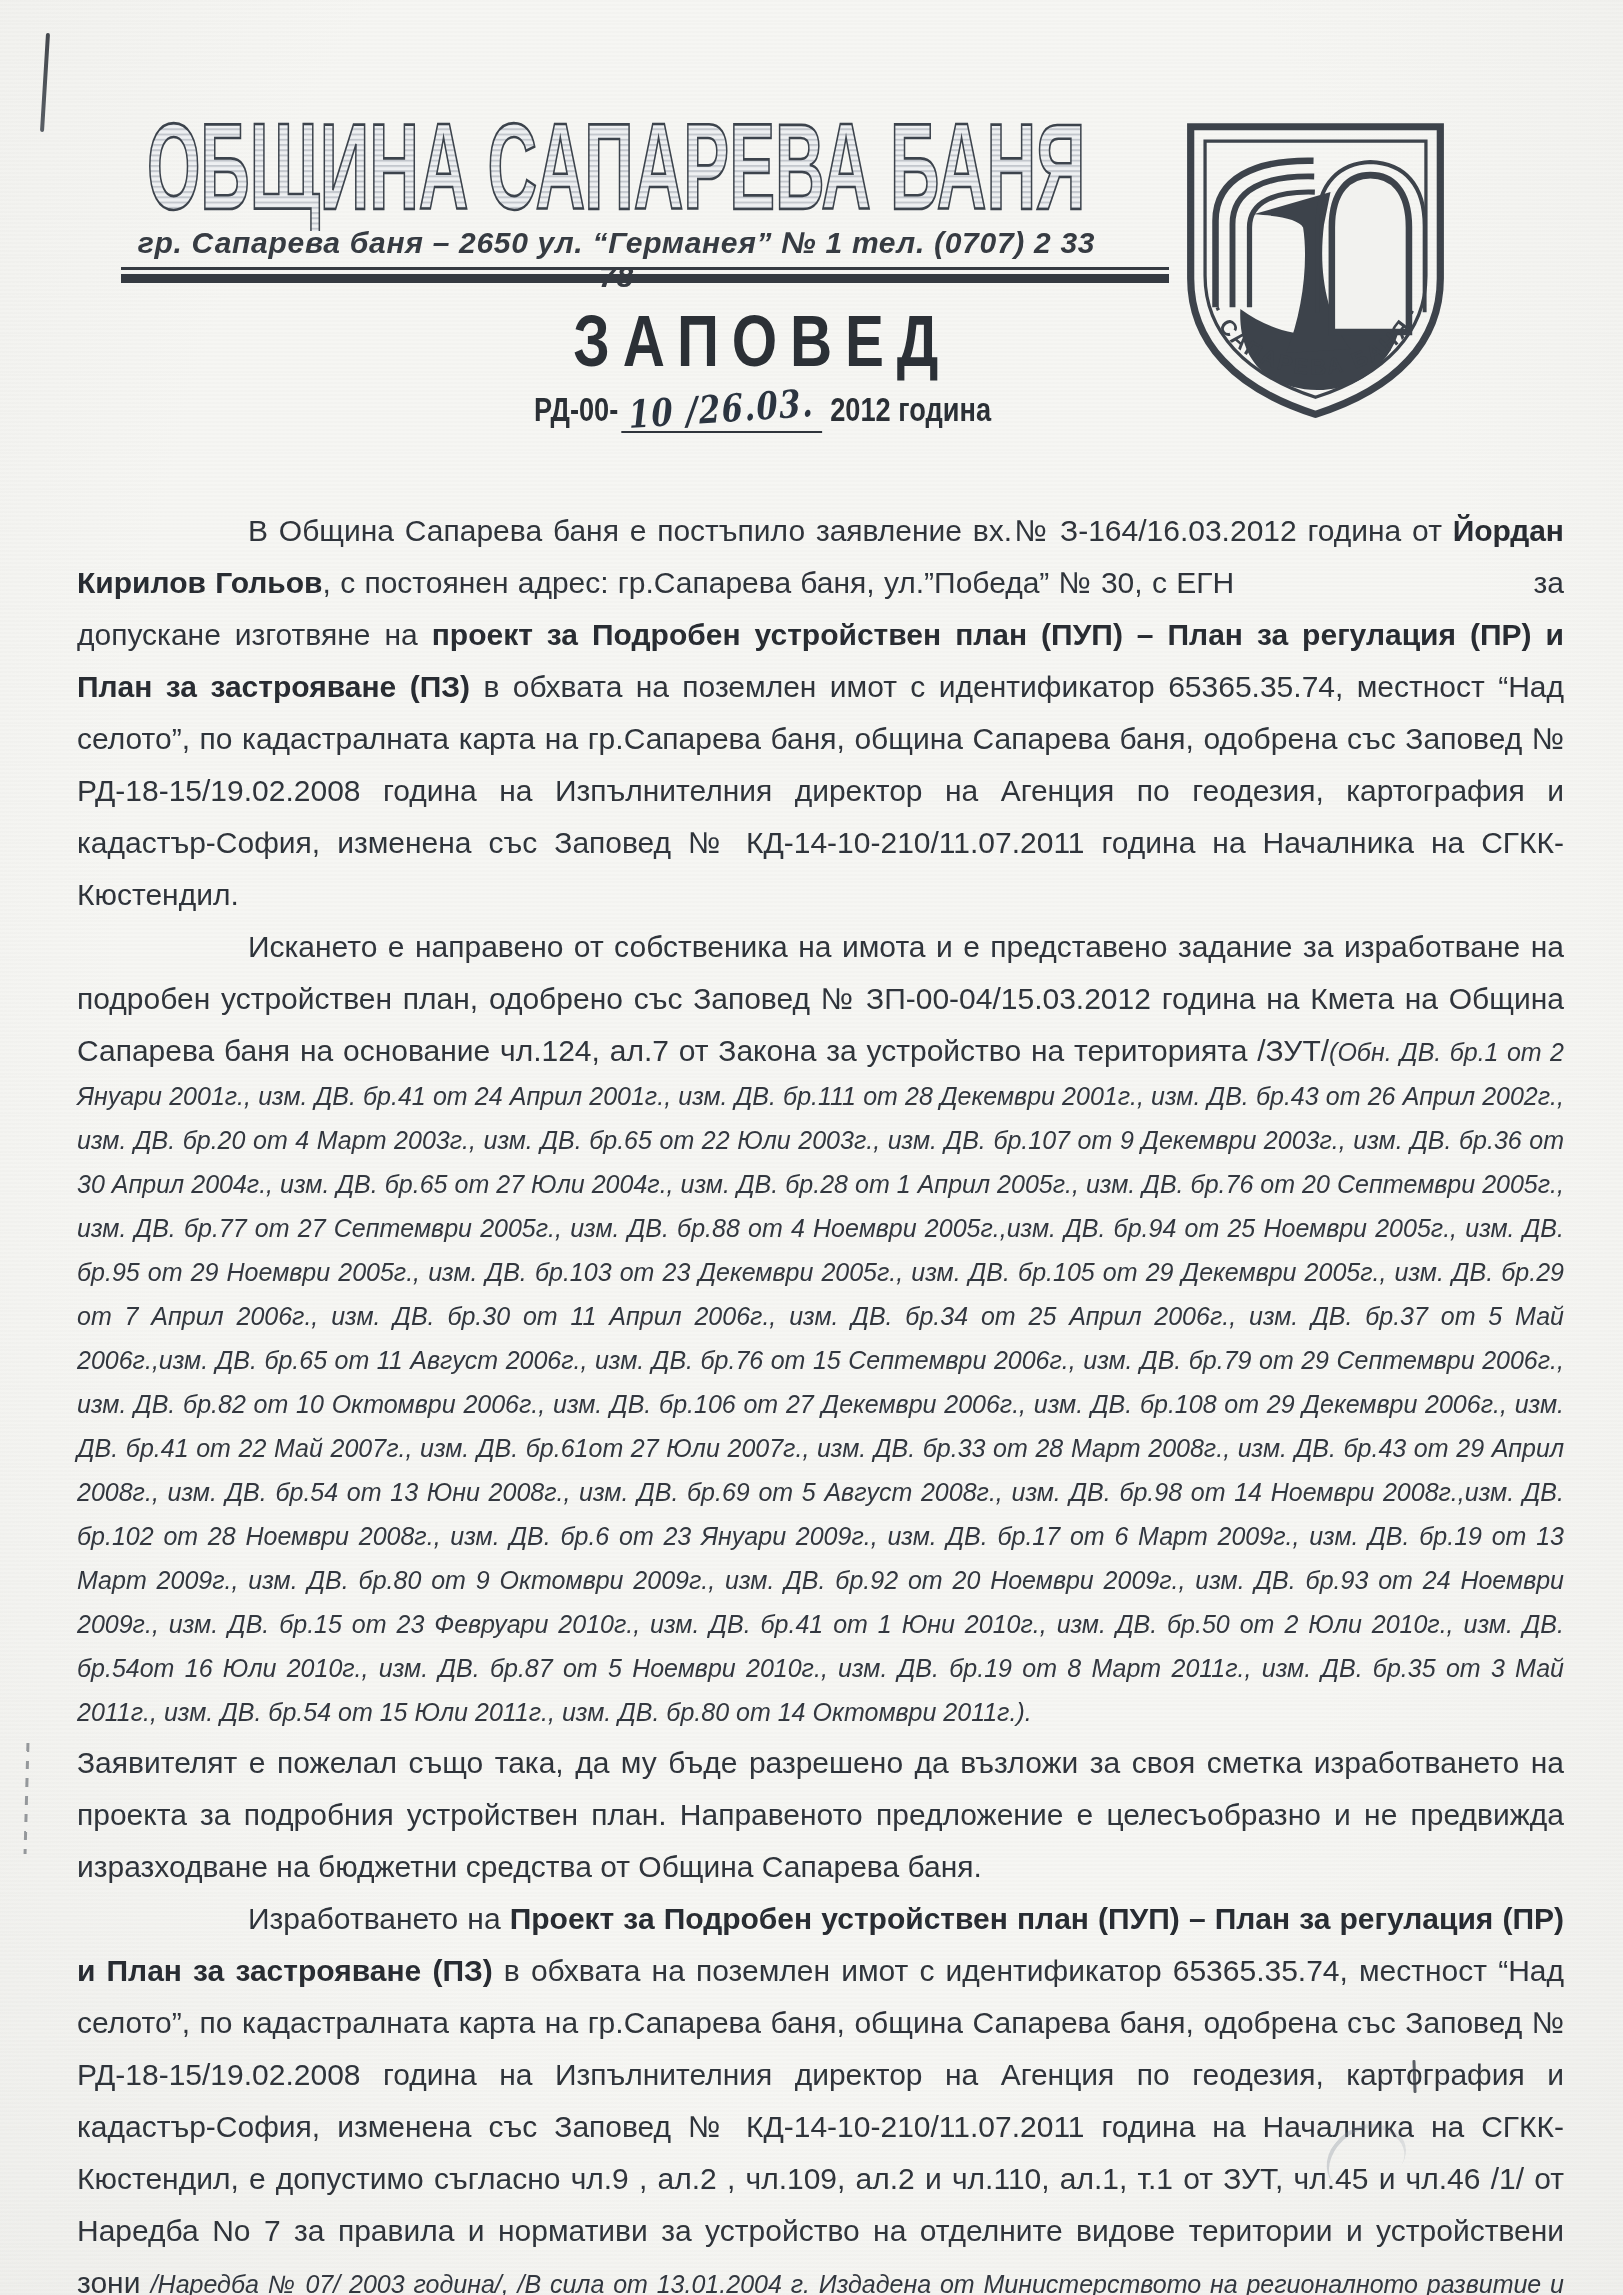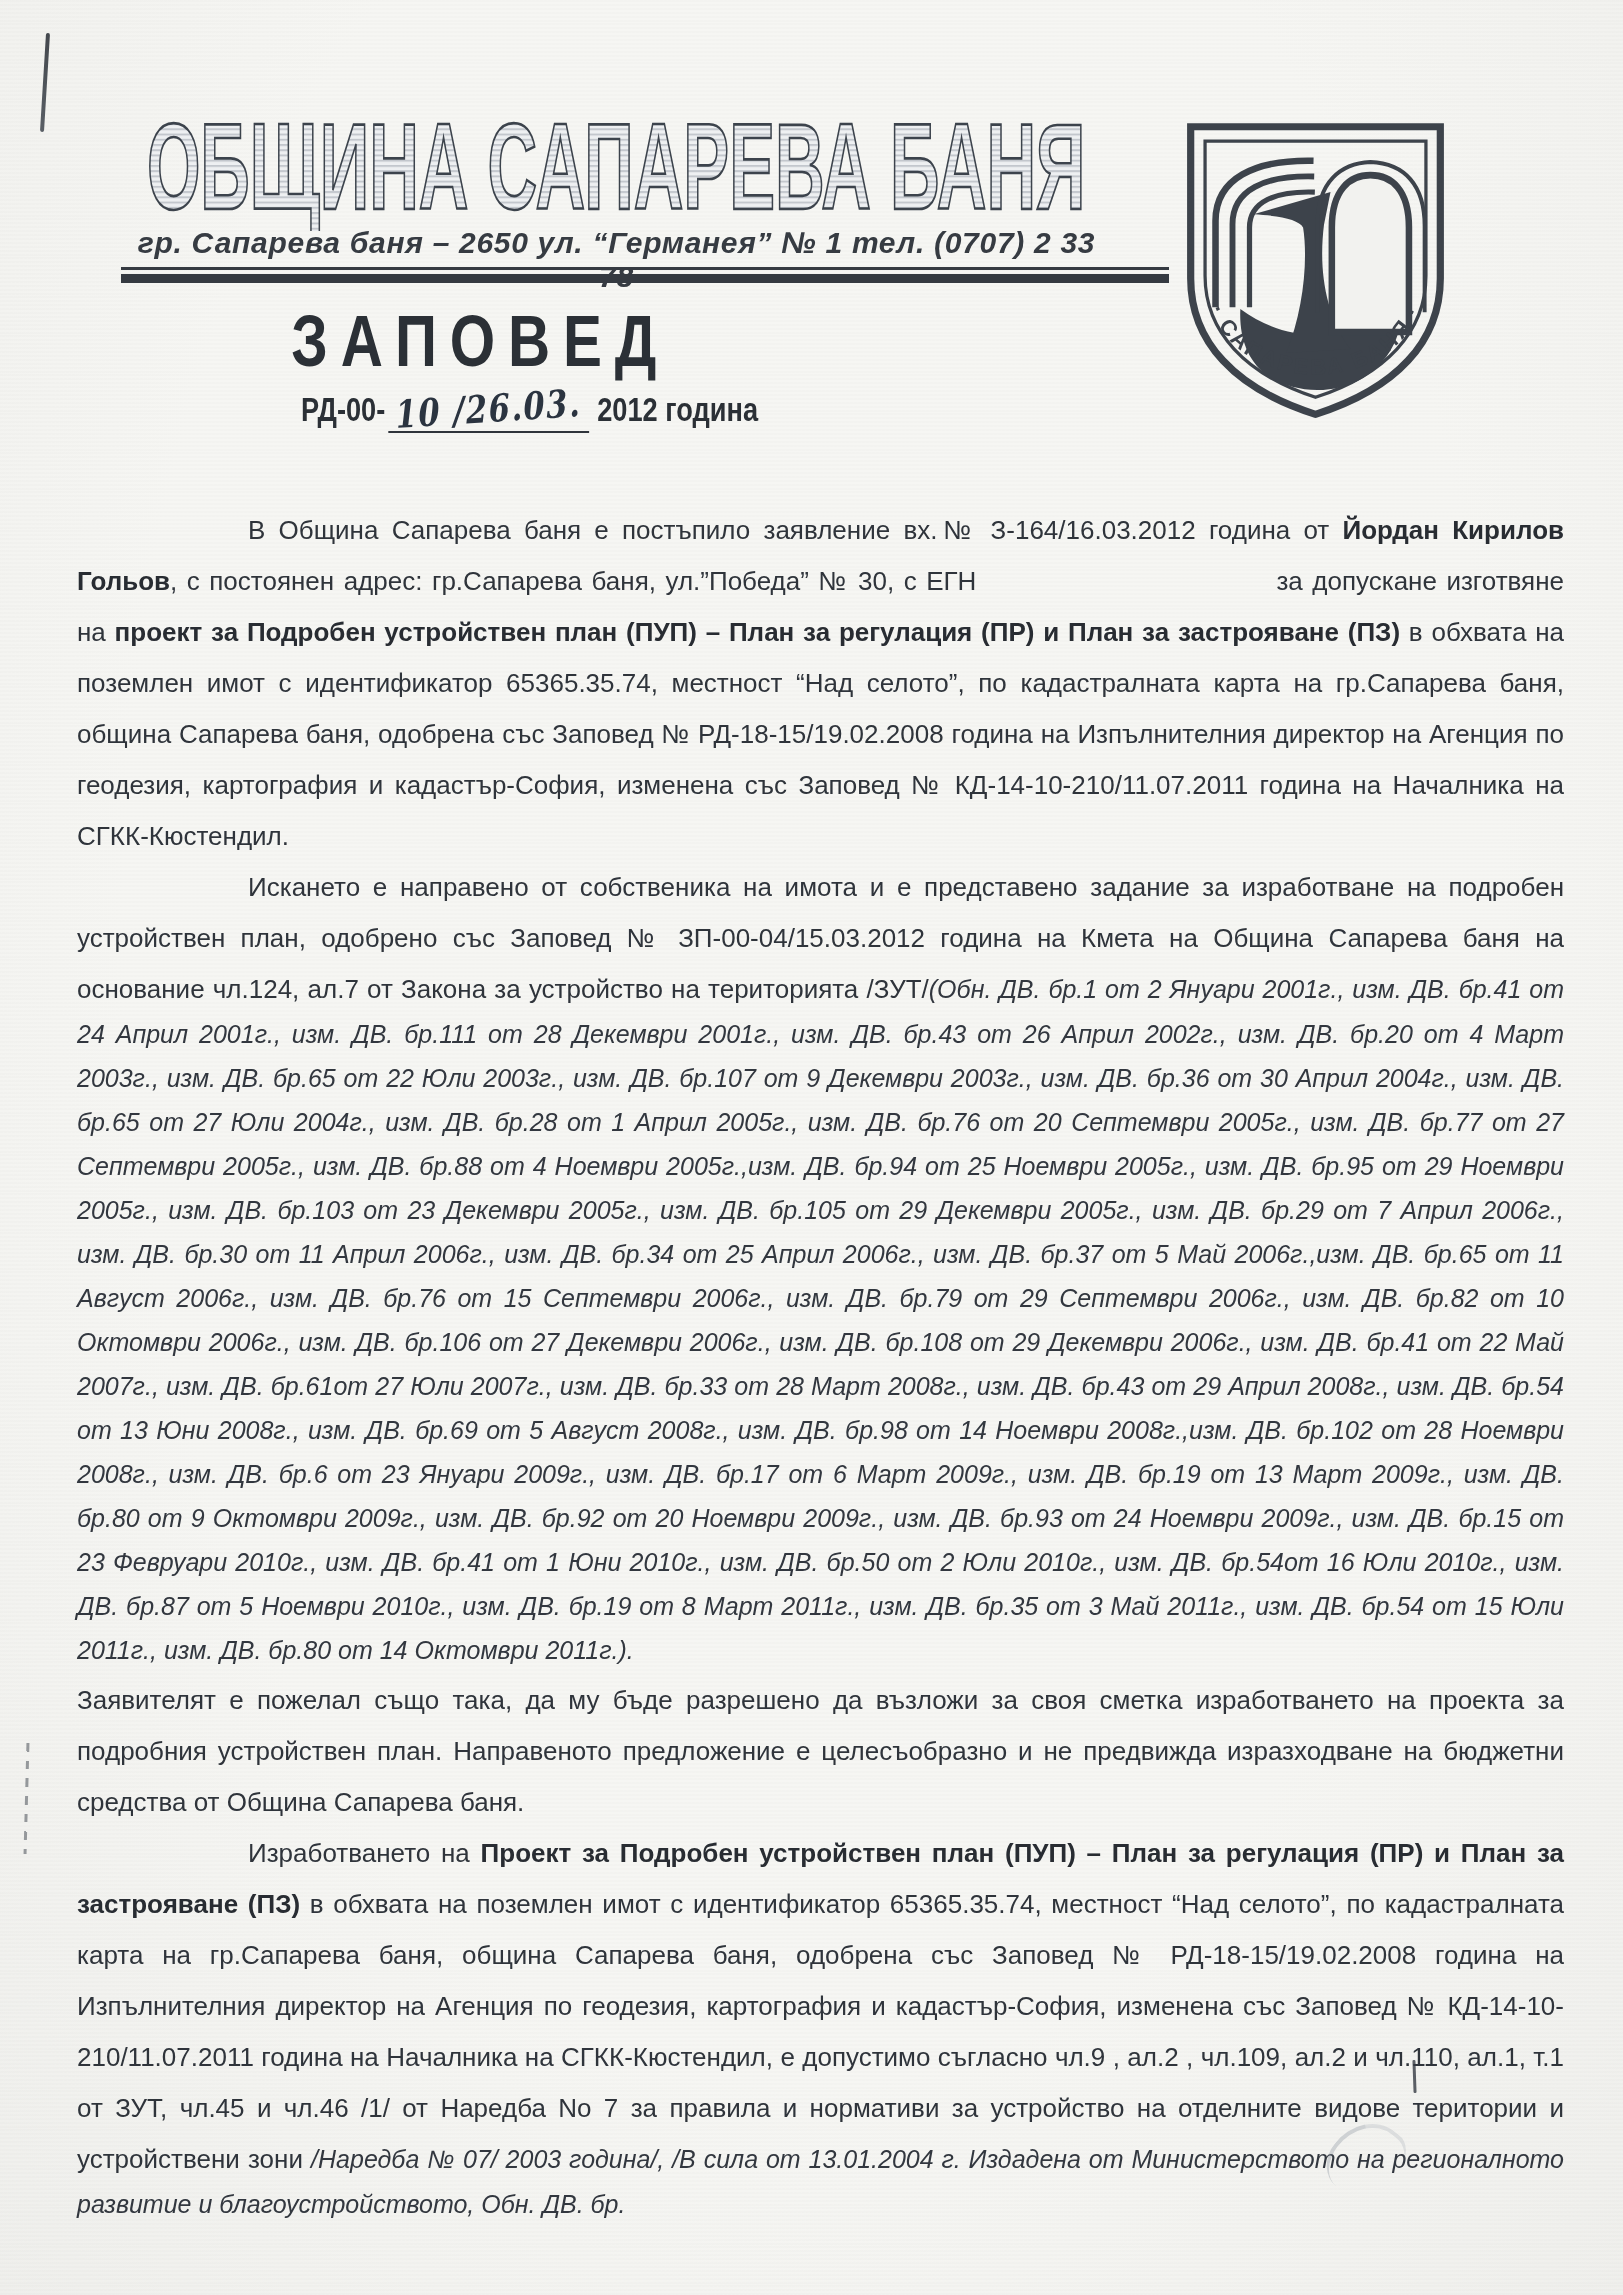--- a/index.html
+++ b/index.html
@@ -32,42 +32,42 @@
   
   .muni-title-svg{position:absolute;left:134px;top:110px;}
   .address{position:absolute;left:134px;top:226px;width:965px;
     text-align:center;font-size:30px;font-style:italic;font-weight:700;
     color:#363b42;letter-spacing:0.7px;}
   .rule{position:absolute;left:121px;width:1048px;background:#353a41;}
   .rule-thin{top:267px;height:3.3px;}
   .rule-thick{top:274px;height:8.5px;}
   .logo{position:absolute;left:1175px;top:116px;}
   
-  .order-head{position:absolute;left:244px;top:302px;width:1093px;text-align:left;}
+  .order-head{position:absolute;left:216px;top:302px;width:1093px;text-align:center;}
   .condense{display:inline-block;transform:scaleX(0.8);transform-origin:center;}
   .order-title-row .condense{font-size:73px;font-weight:700;letter-spacing:0.22em;
     color:#2b3036;line-height:77px;}
   .order-issuer-row{margin-top:3.9px;}
   .order-issuer-row .condense{font-variant:small-caps;font-size:31px;font-weight:600;
     letter-spacing:2px;color:#30353c;}
   .order-number-row{margin-top:6.5px;font-size:34px;font-weight:700;color:#2b3036;}
   .num-prefix,.num-year{vertical-align:middle;}
   .hw-line{display:inline-block;border-bottom:2.6px solid #2f343b;padding:0 9.2px;
     margin:0 3.9px;vertical-align:middle;}
   .hw{display:inline-block;transform:rotate(-3deg);
     font-family:"DejaVu Serif", serif;font-style:italic;font-weight:600;
     font-size:38px;letter-spacing:2px;color:#2b3440;}
   .num-year{margin-left:6.5px;}
   .order-caption-row{margin-top:3.9px;}
   .order-caption-row .condense{font-size:19.6px;color:#343942;letter-spacing:0.7px;}
   
   .body-text{position:absolute;left:77px;top:505px;width:1487px;}
   .body-text p{margin:0;text-align:justify;line-height:39px;color:#2f343b;}
   .body-text p.indent{text-indent:171px;}
-  .seg-normal,.seg-bold,.seg-gap{font-size:26px;line-height:51px;}
+  .seg-normal,.seg-bold,.seg-gap{font-size:30px;line-height:51px;}
   .seg-bold{font-weight:700;color:#282c32;}
   .seg-cite,.seg-cite-u{font-style:italic;font-size:25px;line-height:39px;color:#32373f;}
   .seg-gap{display:inline-block;}
 </style>
 </head>
 <body>
 
 <div class="page">
 
   <div class="artifact artifact-topleft"></div>

